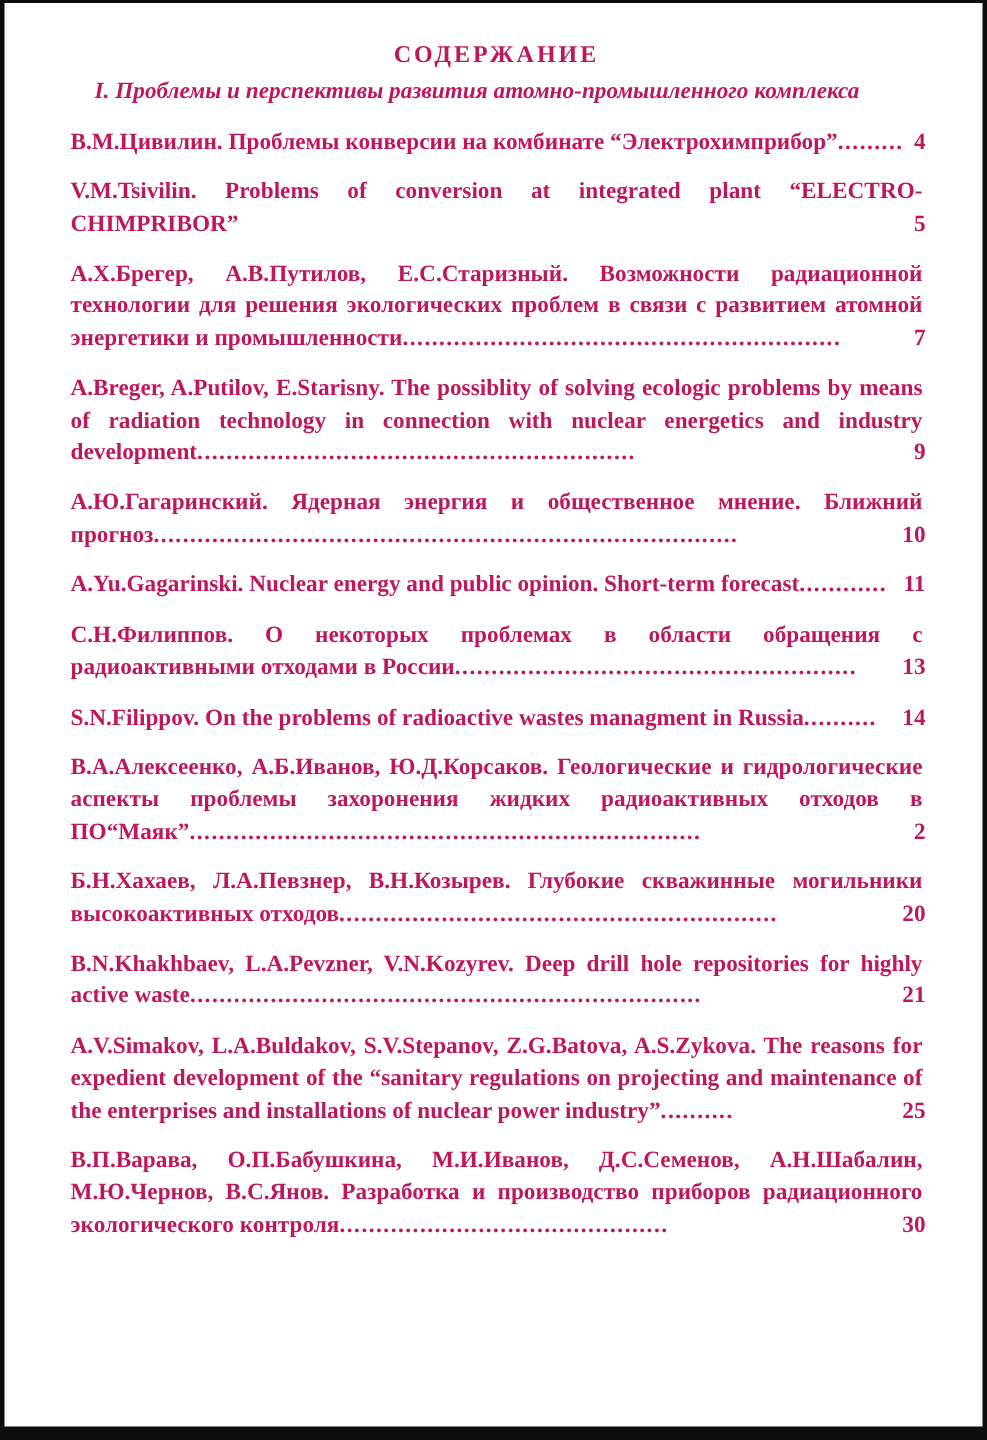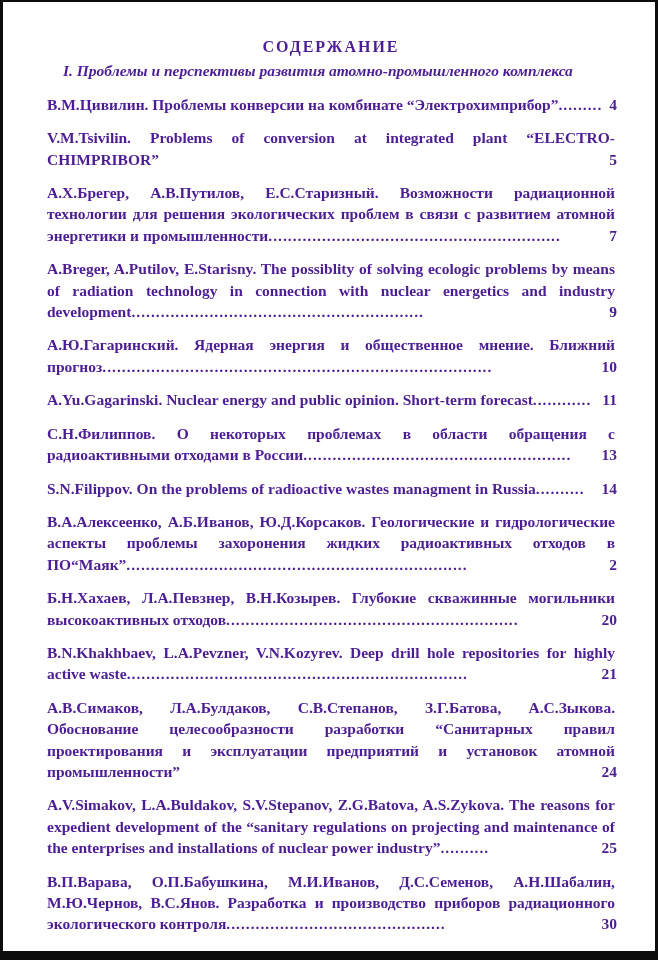--- a/index.html
+++ b/index.html
@@ -12,22 +12,22 @@
     position: relative;
     width: 658px;
     height: 960px;
     box-sizing: border-box;
     margin: 0 auto;
     background: #ffffff;
     border-top: 2px solid #0d0d0d;
     border-left: 3px solid #0d0d0d;
     border-right: 3px solid #0d0d0d;
     border-bottom: 9px solid #0d0d0d;
-    padding: 34px 28px 0 32px;
-    color: #4c1d95;
+    padding: 24px 28px 0 32px;
+    color: #be185d;
     font-weight: 700;
     font-size: 15.5px;
     line-height: 21.4px;
     overflow: hidden;
   }
   .title {
     margin: 0 0 3px 0;
     text-align: center;
     font-size: 16px;
     font-weight: 700;
@@ -85,20 +85,19 @@
   <p class="entry"><span>S.N.Filippov. On the problems of radioactive wastes managment in Russia</span><span class="dots">..........</span><span class="num">14</span></p>
 
   <p class="entry"><span>В.А.Алексеенко, А.Б.Иванов, Ю.Д.Корсаков. Геологические и гидрологические аспекты проблемы захоронения жидких радиоактивных отходов в ПО“Маяк”</span><span class="dots">......................................................................</span><span class="num">2</span></p>
 
 
   <p class="entry"><span>Б.Н.Хахаев, Л.А.Певзнер, В.Н.Козырев. Глубокие скважинные могильники высокоактивных отходов</span><span class="dots">............................................................</span><span class="num">20</span></p>
 
   <p class="entry"><span>B.N.Khakhbaev, L.A.Pevzner, V.N.Kozyrev. Deep drill hole repositories for highly active waste</span><span class="dots">......................................................................</span><span class="num">21</span></p>
 
 
-  <p class="entry"><span>А.В.Симаков, Л.А.Булдаков, С.В.Степанов, З.Г.Батова, А.С.Зыкова. Обоснование целесообразности разработки “Санитарных правил проектирования и эксплуатации предприятий и установок атомной промышленности”</span><span class="dots"></span><span class="num">24</span></p>
 
   <p class="entry"><span>A.V.Simakov, L.A.Buldakov, S.V.Stepanov, Z.G.Batova, A.S.Zykova. The reasons for expedient development of the “sanitary regulations on projecting and maintenance of the enterprises and installations of nuclear power industry”</span><span class="dots">..........</span><span class="num">25</span></p>
 
 
   <p class="entry"><span>В.П.Варава, О.П.Бабушкина, М.И.Иванов, Д.С.Семенов, А.Н.Шабалин, М.Ю.Чернов, В.С.Янов. Разработка и производство приборов радиационного экологического контроля</span><span class="dots">.............................................</span><span class="num">30</span></p>
 
 </div>
 
 </body></html>

